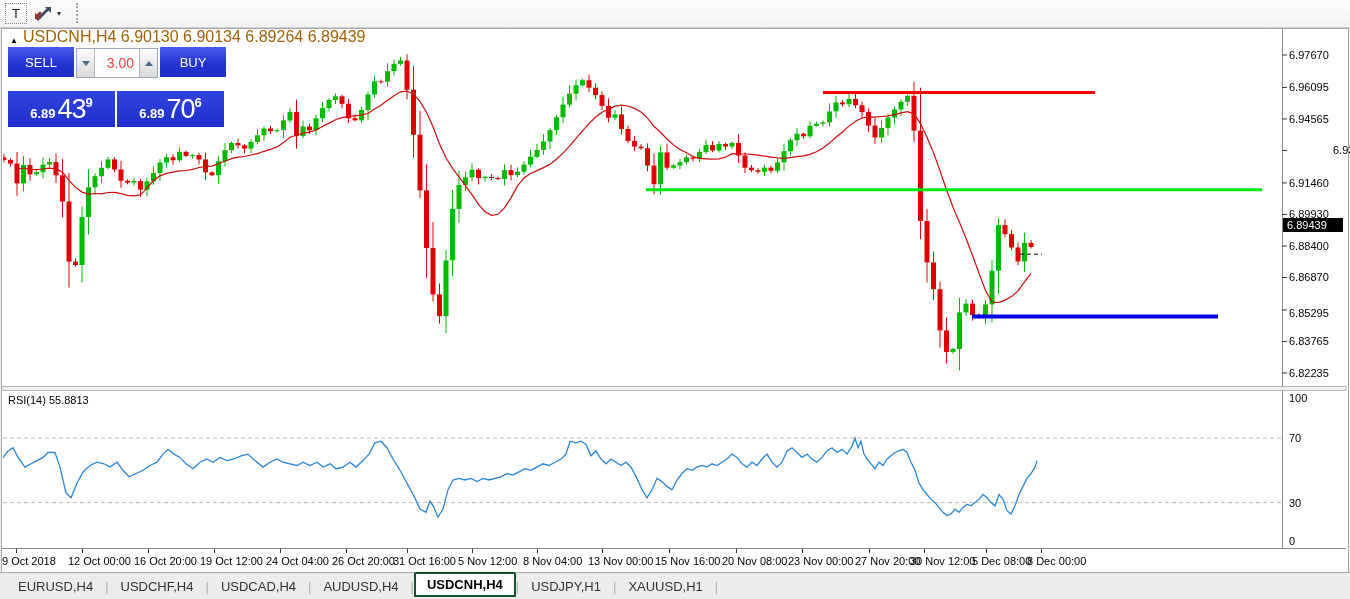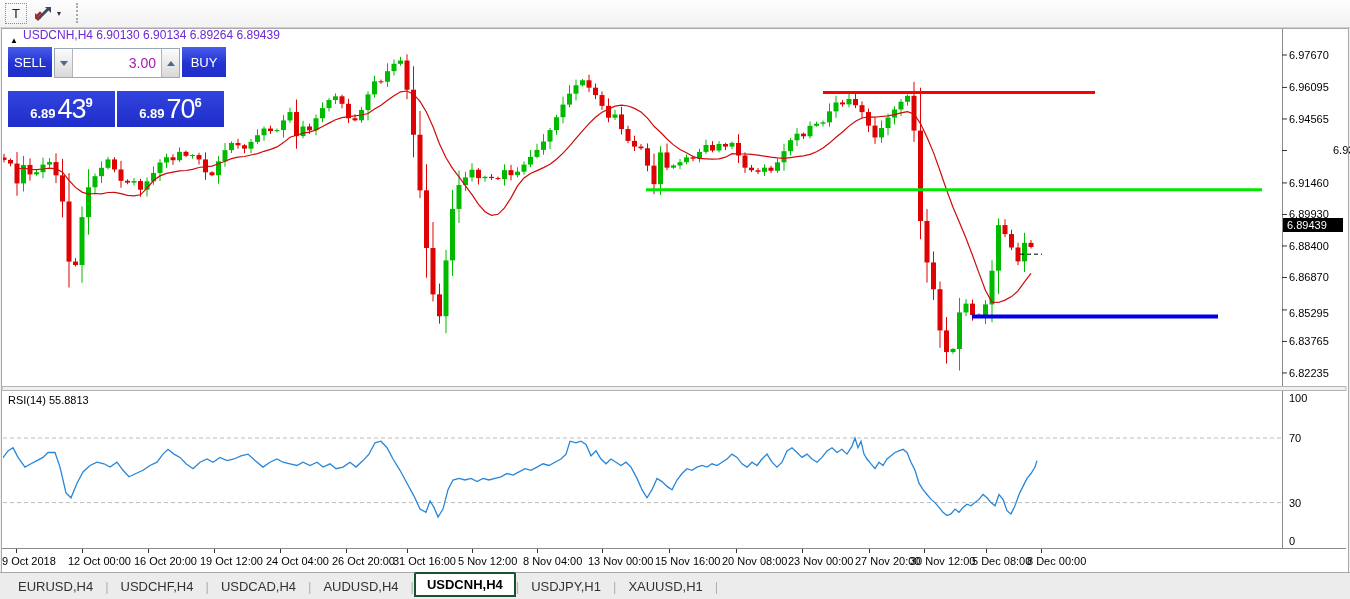--- a/index.html
+++ b/index.html
@@ -15,38 +15,38 @@
   #grip{position:absolute;left:76px;top:3px;width:4px;height:20px;border-left:2px dotted #a8a8a8;}
   #tf-row{position:absolute;left:88px;top:2px;height:22px;display:flex;align-items:center;}
   .tf-btn{font-size:12px;color:#222;padding:3px 9px;border:1px solid transparent;cursor:default;}
   .tf-btn.active{background:#fdf7ec;border:1px solid #d8bf90;}
 
   
   #chart-window{position:absolute;left:1px;top:28px;width:1346px;height:543px;
                 background:#fff;border:1px solid #a8a8a8;}
   #chart-svg{position:absolute;left:0;top:0;width:1350px;height:599px;}
 
-  #chart-title{position:absolute;left:23px;top:28px;font-size:12px;color:#6d28d9;}
+  #chart-title{position:absolute;left:23px;top:28px;font-size:16px;color:#a16207;}
   #collapse-arrow{position:absolute;left:10px;top:36px;font-size:8px;color:#000;}
 
   .plabel{position:absolute;font-size:11px;line-height:12px;color:#000;}
   .dlabel{position:absolute;font-size:11px;line-height:12px;color:#000;top:555px;}
   #rsi-label{position:absolute;left:8px;top:394px;font-size:11px;color:#000;}
   #price-badge{position:absolute;left:1283px;width:56px;height:14px;background:#000;color:#fff;
                font-size:11px;line-height:14px;padding-left:4px;}
 
   
   #oneclick{position:absolute;left:8px;top:47px;width:218px;background:#fff;}
   #oc-row1{display:flex;height:30px;}
-  .oc-btn{width:44px;height:30px;color:#fff;font-size:13px;display:flex;align-items:center;
+  .oc-btn{width:66px;height:30px;color:#fff;font-size:13px;display:flex;align-items:center;
           justify-content:center;background:linear-gradient(#4a5ceb,#2334d2 55%,#202ec9);}
   #vol-group{flex:1;display:flex;height:28px;margin:1px 2px;border:1px solid #98a8b8;}
   .vol-btn{width:17px;background:linear-gradient(#fcfcfc,#d9d9d9);border-left:1px solid #b5b5b5;
            border-right:1px solid #b5b5b5;display:flex;align-items:center;justify-content:center;}
-  #vol-field{flex:1;background:#fff;font-size:14px;color:#a21caf;display:flex;align-items:center;
+  #vol-field{flex:1;background:#fff;font-size:14px;color:#ef4444;display:flex;align-items:center;
              justify-content:flex-end;padding-right:5px;}
   .tri-up{width:0;height:0;border-left:4px solid transparent;border-right:4px solid transparent;
           border-bottom:5px solid #4a6a8a;}
   .tri-down{width:0;height:0;border-left:4px solid transparent;border-right:4px solid transparent;
             border-top:5px solid #4a6a8a;}
   #oc-row2{display:flex;margin-top:14px;}
   .tile{width:107px;height:36px;background:linear-gradient(#3143de,#1f2eca);color:#fff;
         display:flex;align-items:center;justify-content:center;}
   .tile+.tile{margin-left:2px;}
   .tile .small{font-size:13px;font-weight:700;margin-top:9px;margin-right:2px;}

